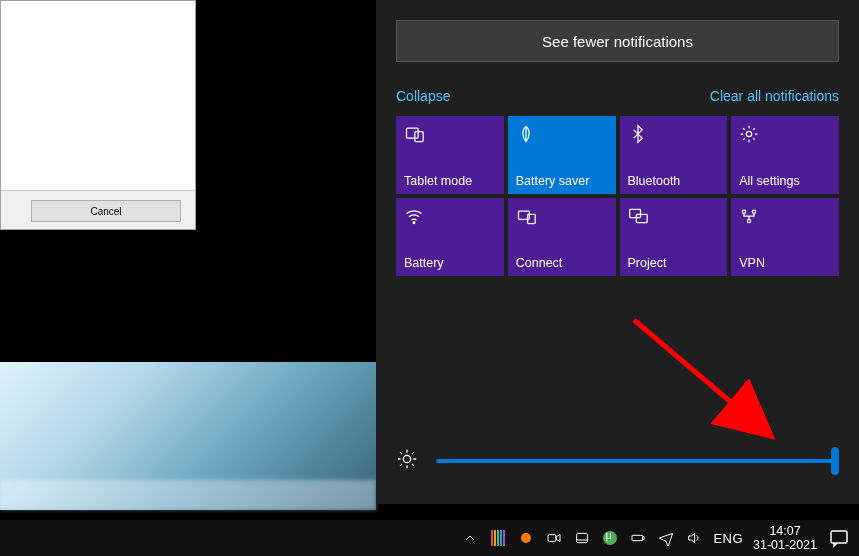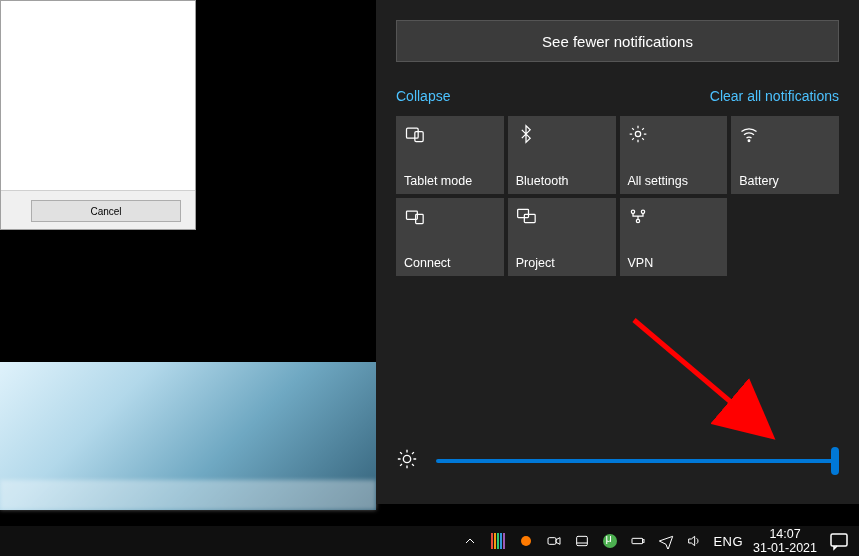--- a/index.html
+++ b/index.html
@@ -48,21 +48,21 @@
   }
   .links-row { display:flex; justify-content:space-between; margin-top:26px; font-size:14px; }
   .links-row a { color:#4cc2ff; text-decoration:none; cursor:pointer; }
 
   .tiles {
     margin-top:12px;
     display:grid; grid-template-columns: repeat(4, 1fr); grid-auto-rows: 78px;
     gap:4px;
   }
   .tile {
-    background:#404040; color:#fff; font-size:12px;
+    background:#4c1d95; color:#fff; font-size:12px;
     padding:8px 8px 6px 8px; display:flex; flex-direction:column; justify-content:space-between;
     cursor:pointer;
   }
   .tile.active { background:#0078d7; }
   .tile.disabled { color:#8a8a8a; }
   .tile-icon { width:22px; height:20px; display:flex; align-items:center; justify-content:flex-start; }
   .tile-icon svg { width:20px; height:20px; fill:none; stroke:#fff; stroke-width:1.5; }
   .tile.disabled .tile-icon svg { stroke:#8a8a8a; }
   .tile-label { font-size:12.5px; }
 
@@ -81,21 +81,21 @@
   }
   .slider::-moz-range-thumb { width:8px; height:28px; border:none; border-radius:4px; background:#0078d7; }
 
   
   .arrow {
     position:absolute; left:624px; top:310px; width:180px; height:160px; pointer-events:none;
   }
 
   
   .taskbar {
-    position:absolute; left:0; right:0; bottom:0; height:30px;
+    position:absolute; left:0; right:0; bottom:0; height:36px;
     background:#101010; color:#fff; display:flex; align-items:center;
     padding:0 8px; font-size:13px; justify-content:flex-end; gap:10px;
   }
   .tray { display:flex; align-items:center; gap:10px; }
   .tray-icon { width:18px; height:18px; display:flex; align-items:center; justify-content:center; }
   .tray-icon svg { width:16px; height:16px; stroke:#fff; fill:none; stroke-width:1.5; }
   .lang { font-size:13px; letter-spacing:.5px; }
   .clock { text-align:center; line-height:1.15; font-size:12.5px; }
   .chevron svg{stroke:#fff;}
   .notif-btn { width:24px; height:24px; display:flex; align-items:center; justify-content:center;}
@@ -132,20 +132,28 @@
     <div class="tile">
       <span class="tile-icon">
         <svg viewBox="0 0 24 24">
             <rect x="3" y="5" width="14" height="12" rx="1.5"></rect>
             <rect x="13" y="9" width="10" height="12" rx="1.5"></rect>
           </svg>
       </span>
       <span class="tile-label">Tablet mode</span>
     </div>
 
+    <div class="tile active">
+      <span class="tile-icon">
+        <svg viewBox="0 0 24 24">
+            <path d="M12 3 C7 7 7 15 12 21 C17 15 17 7 12 3 Z M12 3 L12 21"></path>
+          </svg>
+      </span>
+      <span class="tile-label">Battery saver</span>
+    </div>
 
     <div class="tile">
       <span class="tile-icon">
         <svg viewBox="0 0 24 24">
             <path d="M7 7 L17 17 L12 22 L12 2 L17 7 L7 17"></path>
           </svg>
       </span>
       <span class="tile-label">Bluetooth</span>
     </div>
 

